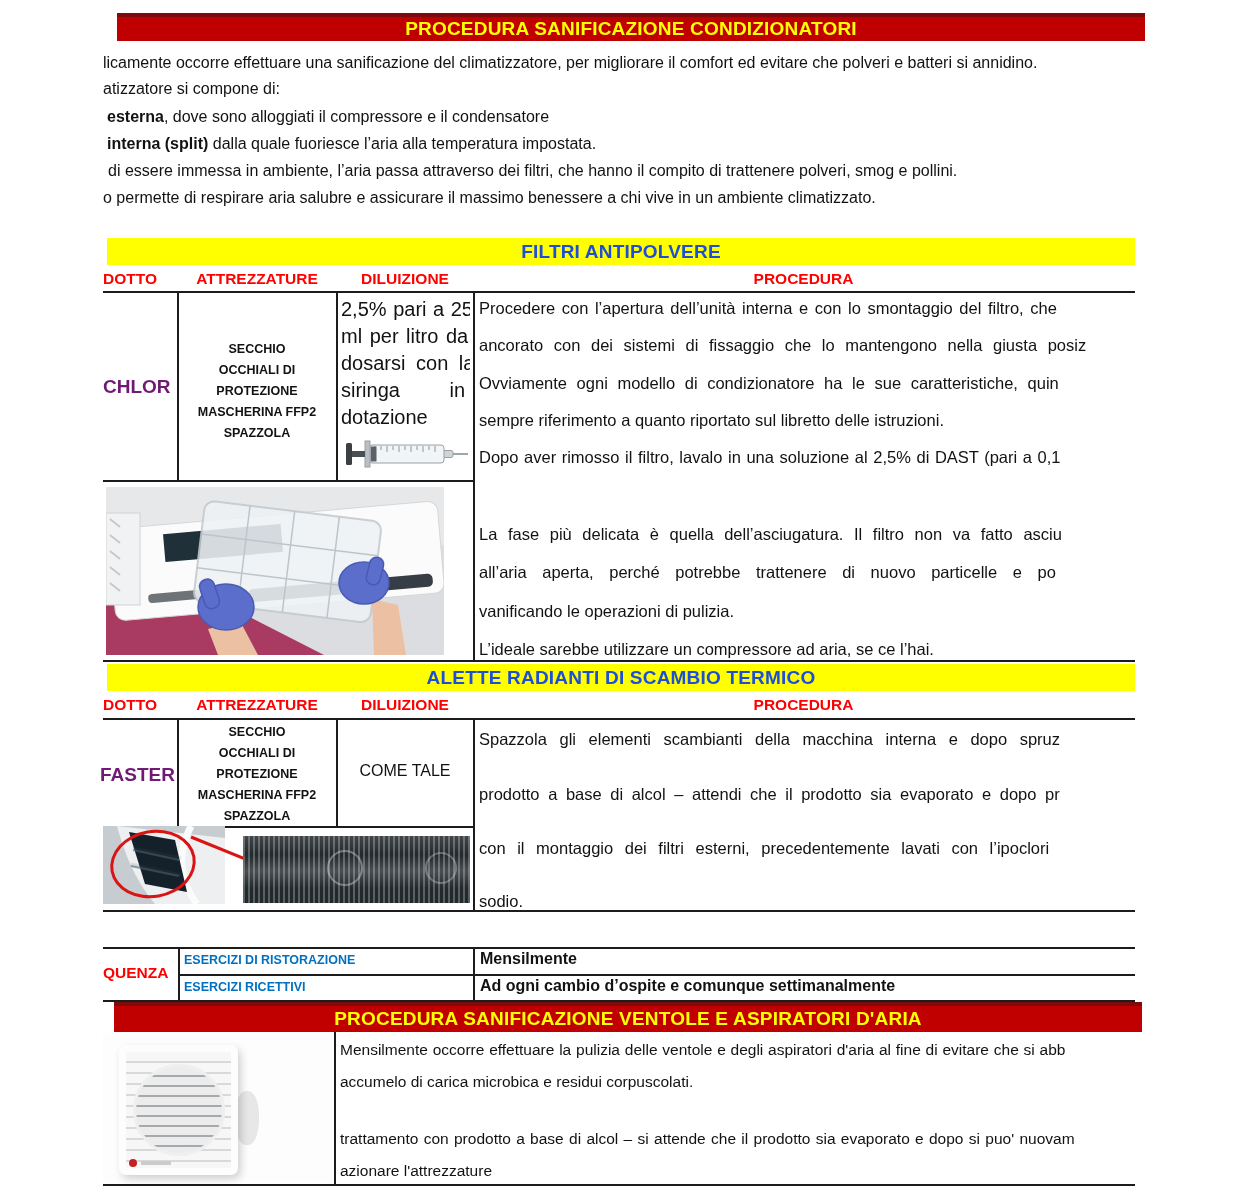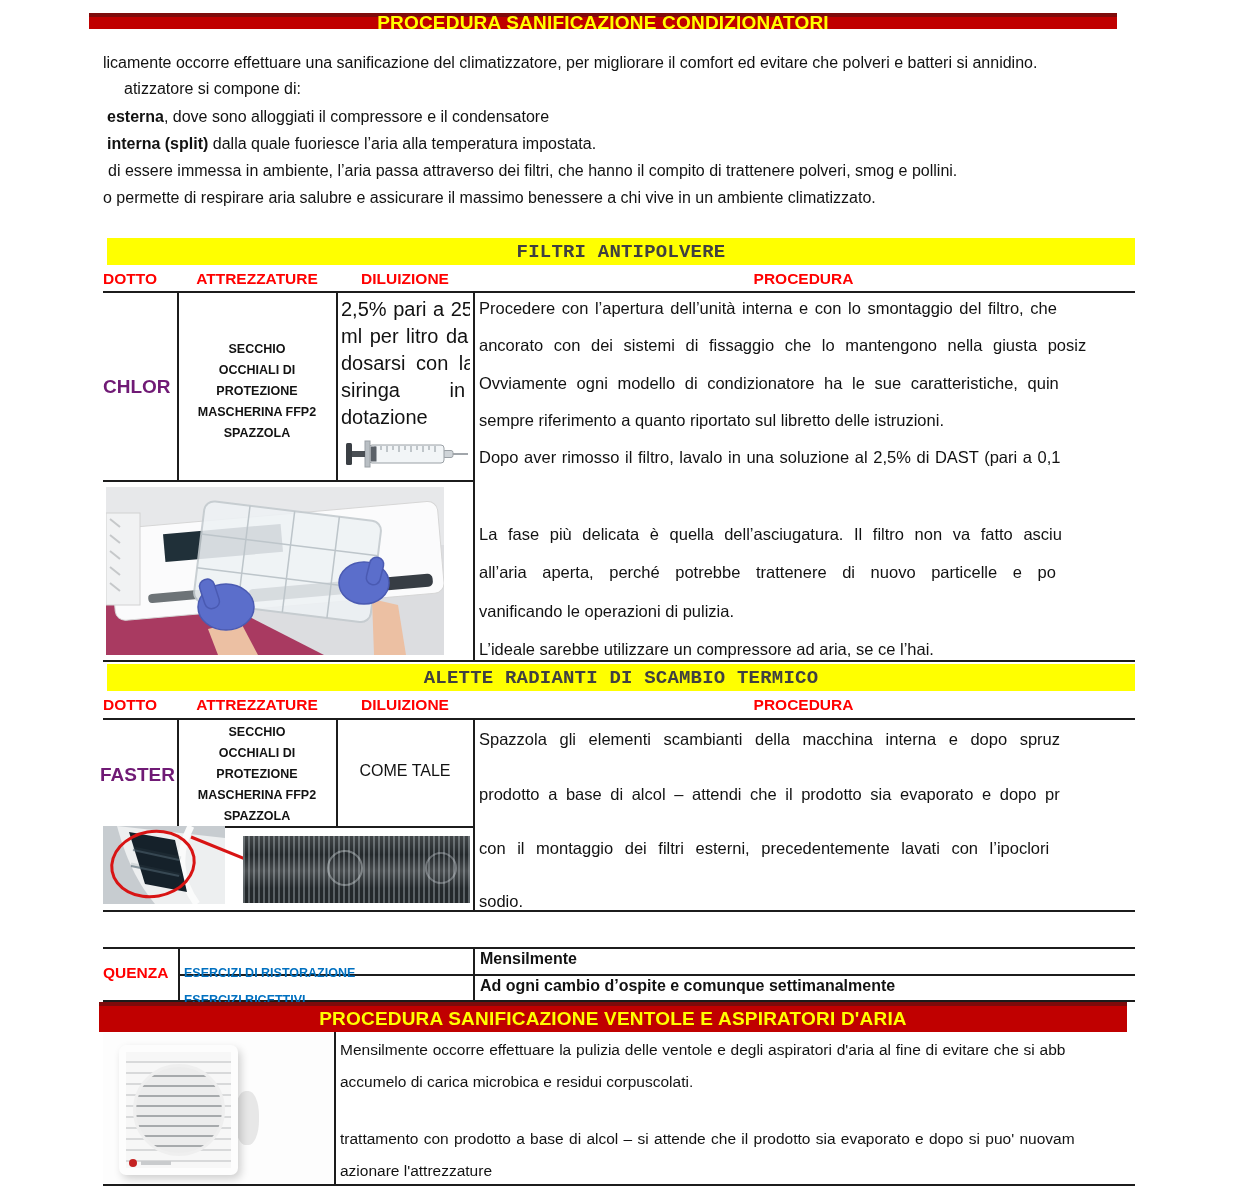--- a/index.html
+++ b/index.html
@@ -1,44 +1,44 @@
 <!DOCTYPE html>
 <html><head>
 <meta charset="utf-8">
 <style>
   html,body{margin:0;padding:0;background:#ffffff;}
   body{width:1240px;height:1197px;position:relative;font-family:"Liberation Sans",sans-serif;color:#121212;}
   .abs{position:absolute;}
   .nw{white-space:nowrap;overflow:hidden;}
   .banner{display:flex;align-items:center;justify-content:center;font-weight:bold;font-size:19px;box-sizing:border-box;letter-spacing:.2px;}
   .red-banner{background:#C00000;color:#FFFF00;border-top:4px solid #7e0b0b;}
-  .yellow-banner{background:#FFFF00;color:#404040;font-family:Liberation Mono, monospace;}
+  .yellow-banner{background:#FFFF00;color:#1d4ed8;}
   .hdr{color:#FF0000;font-weight:bold;font-size:15.5px;display:flex;align-items:center;justify-content:center;}
   .hdr-left{justify-content:flex-start;}
   .vline{background:#1c1c1c;width:2px;}
   .hline{background:#1c1c1c;height:2px;}
   .body16{font-size:16px;line-height:21px;}
   .proc{font-size:16.5px;line-height:22px;}
   .att{font-weight:bold;font-size:12.5px;line-height:21px;text-align:center;}
   .blue-prod{color:#701a75;font-weight:bold;font-size:19px;}
   .dil{font-size:20px;line-height:27px;}
-  .freq-type{color:#0070C0;font-weight:bold;font-size:12.5px;margin-top:13px;}
+  .freq-type{color:#0070C0;font-weight:bold;font-size:12.5px;}
   .freq-val{font-weight:bold;font-size:16px;}
   .bot{font-size:15.5px;line-height:22px;}
   .center{text-align:center;}
 </style>
 </head>
 <body>
 
 <div class="abs" id="doc" style="left:0;top:0;width:1240px;height:1197px;overflow:hidden;">
 
-  <div class="abs banner red-banner" style="left:89px;top:13px;width:1028px;height:16px;">PROCEDURA SANIFICAZIONE CONDIZIONATORI</div>
+  <div class="abs banner red-banner" style="left:117px;top:13px;width:1028px;height:28px;">PROCEDURA SANIFICAZIONE CONDIZIONATORI</div>
 
   <div class="abs nw body16" style="left:103px;top:52px;width:1032px;">licamente occorre effettuare una sanificazione del climatizzatore, per migliorare il comfort ed evitare che polveri e batteri si annidino.</div>
-  <div class="abs nw body16" style="left:103px;top:78px;width:1032px;margin-left:21px;">atizzatore si compone di:</div>
+  <div class="abs nw body16" style="left:103px;top:78px;width:1032px;">atizzatore si compone di:</div>
   <div class="abs nw body16" style="left:107px;top:106px;width:1028px;">
     <b>esterna</b><span>, dove sono alloggiati il compressore e il condensatore</span>
   </div>
   <div class="abs nw body16" style="left:107px;top:133px;width:1028px;">
     <b>interna (split)</b><span> dalla quale fuoriesce l’aria alla temperatura impostata.</span>
   </div>
   <div class="abs nw body16" style="left:108px;top:160px;width:1027px;">di essere immessa in ambiente, l’aria passa attraverso dei filtri, che hanno il compito di trattenere polveri, smog e pollini.</div>
   <div class="abs nw body16" style="left:103px;top:187px;width:1032px;">o permette di respirare aria salubre e assicurare il massimo benessere a chi vive in un ambiente climatizzato.</div>
 
   <div class="abs banner yellow-banner" style="left:107px;top:238px;width:1028px;height:27px;">FILTRI ANTIPOLVERE</div>
@@ -176,21 +176,21 @@
   <div class="abs hline" style="left:103px;top:1000px;width:1032px;"></div>
   <div class="abs vline" style="left:178px;top:948px;height:52px;"></div>
   <div class="abs vline" style="left:473px;top:948px;height:52px;"></div>
 
   <div class="abs hdr hdr-left nw" style="left:103px;top:963px;width:72px;height:20px;">QUENZA</div>
   <div class="abs nw freq-type" style="left:184px;top:953px;width:285px;">ESERCIZI DI RISTORAZIONE</div>
   <div class="abs nw freq-val" style="left:480px;top:950px;width:653px;">Mensilmente</div>
   <div class="abs nw freq-type" style="left:184px;top:980px;width:285px;">ESERCIZI RICETTIVI</div>
   <div class="abs nw freq-val" style="left:480px;top:977px;width:653px;">Ad ogni cambio d’ospite e comunque settimanalmente</div>
 
-  <div class="abs banner red-banner" style="left:99px;top:1002px;width:1028px;height:30px;">PROCEDURA SANIFICAZIONE VENTOLE E ASPIRATORI D'ARIA</div>
+  <div class="abs banner red-banner" style="left:114px;top:1002px;width:1028px;height:30px;">PROCEDURA SANIFICAZIONE VENTOLE E ASPIRATORI D'ARIA</div>
 
   <div class="abs vline" style="left:334px;top:1032px;height:153px;"></div>
   <div class="abs hline" style="left:103px;top:1184px;width:1032px;"></div>
 
   <div class="abs" style="left:103px;top:1033px;width:230px;height:150px;background:#fdfdfd;">
     <div class="abs" style="left:132px;top:58px;width:24px;height:54px;background:#e7e7e7;border-radius:45%;"></div>
     <div class="abs" style="left:16px;top:12px;width:119px;height:130px;background:#fdfdfd;border-radius:7px;box-shadow:3px 4px 8px rgba(0,0,0,0.18);">
       <div class="abs" style="left:7px;top:7px;width:105px;height:116px;background:repeating-linear-gradient(180deg,#f7f7f7 0 9px,#d8d9da 9px 11px);"></div>
       <div class="abs" style="left:14px;top:19px;width:92px;height:92px;border-radius:50%;border:3px solid #efefef;box-sizing:border-box;background:repeating-linear-gradient(180deg,#ececec 0 8px,#a7aaac 8px 10px);"></div>
       <div class="abs" style="left:10px;top:114px;width:8px;height:8px;border-radius:50%;background:#c42222;"></div>

